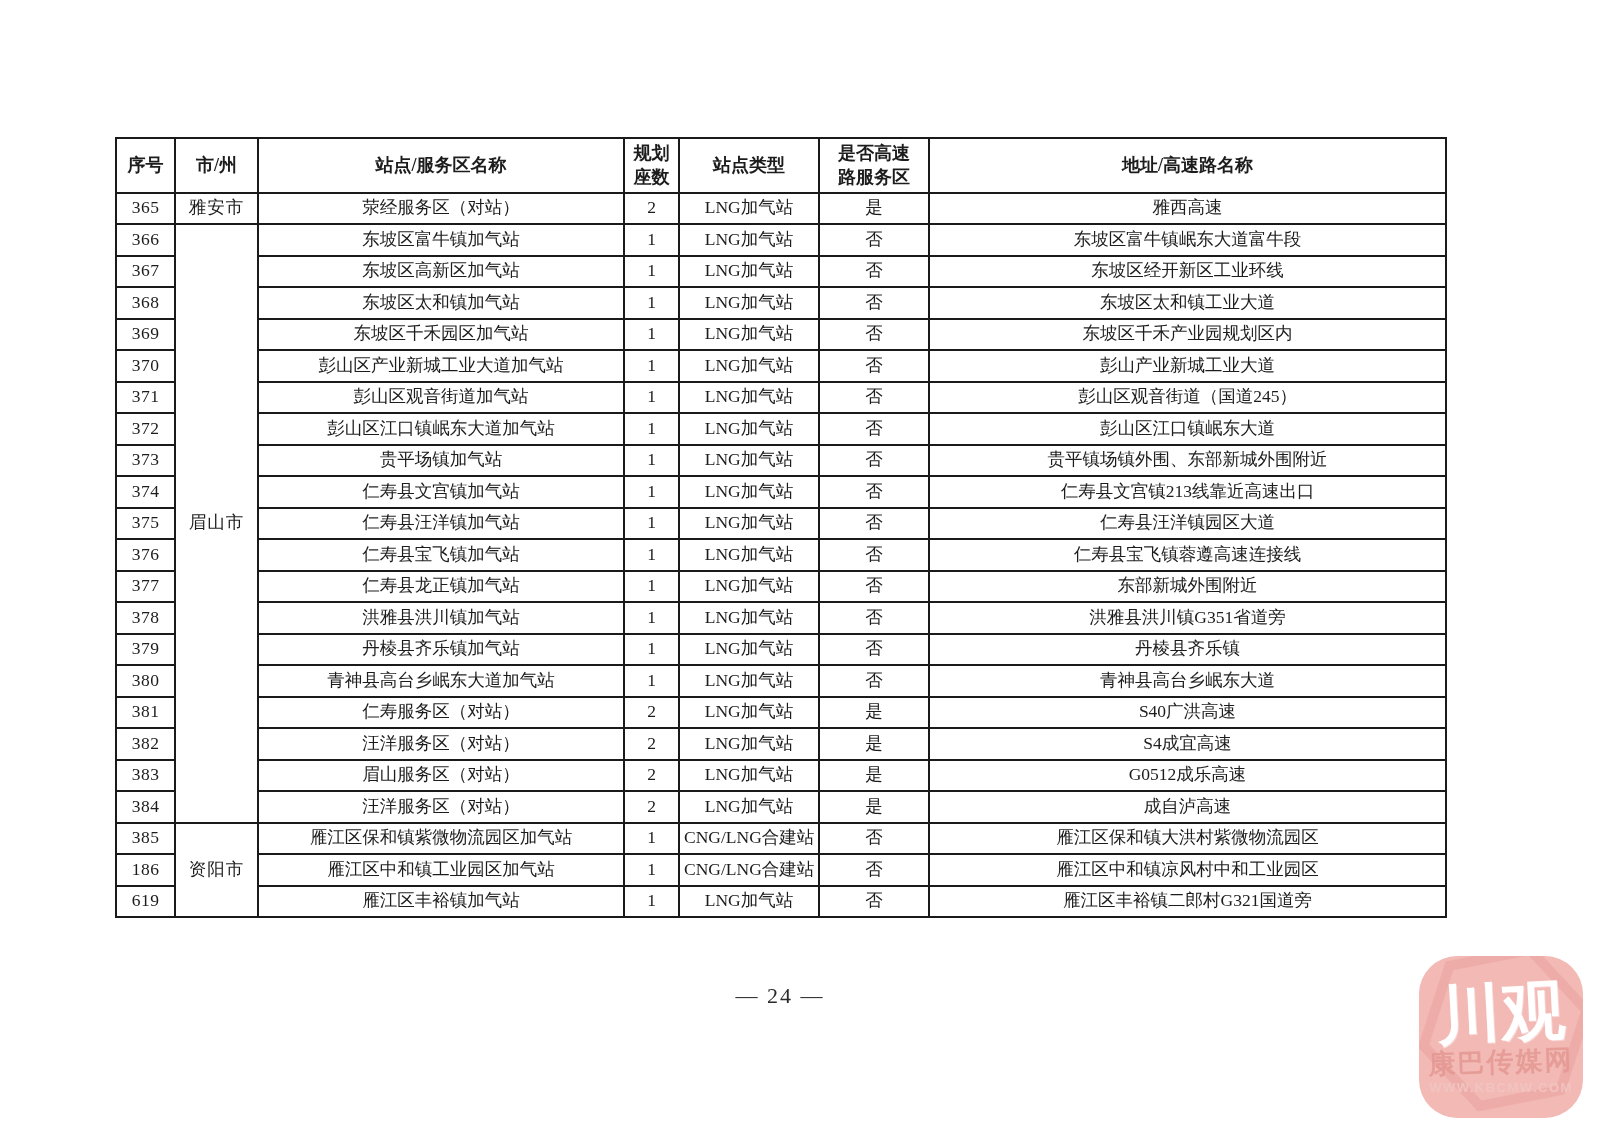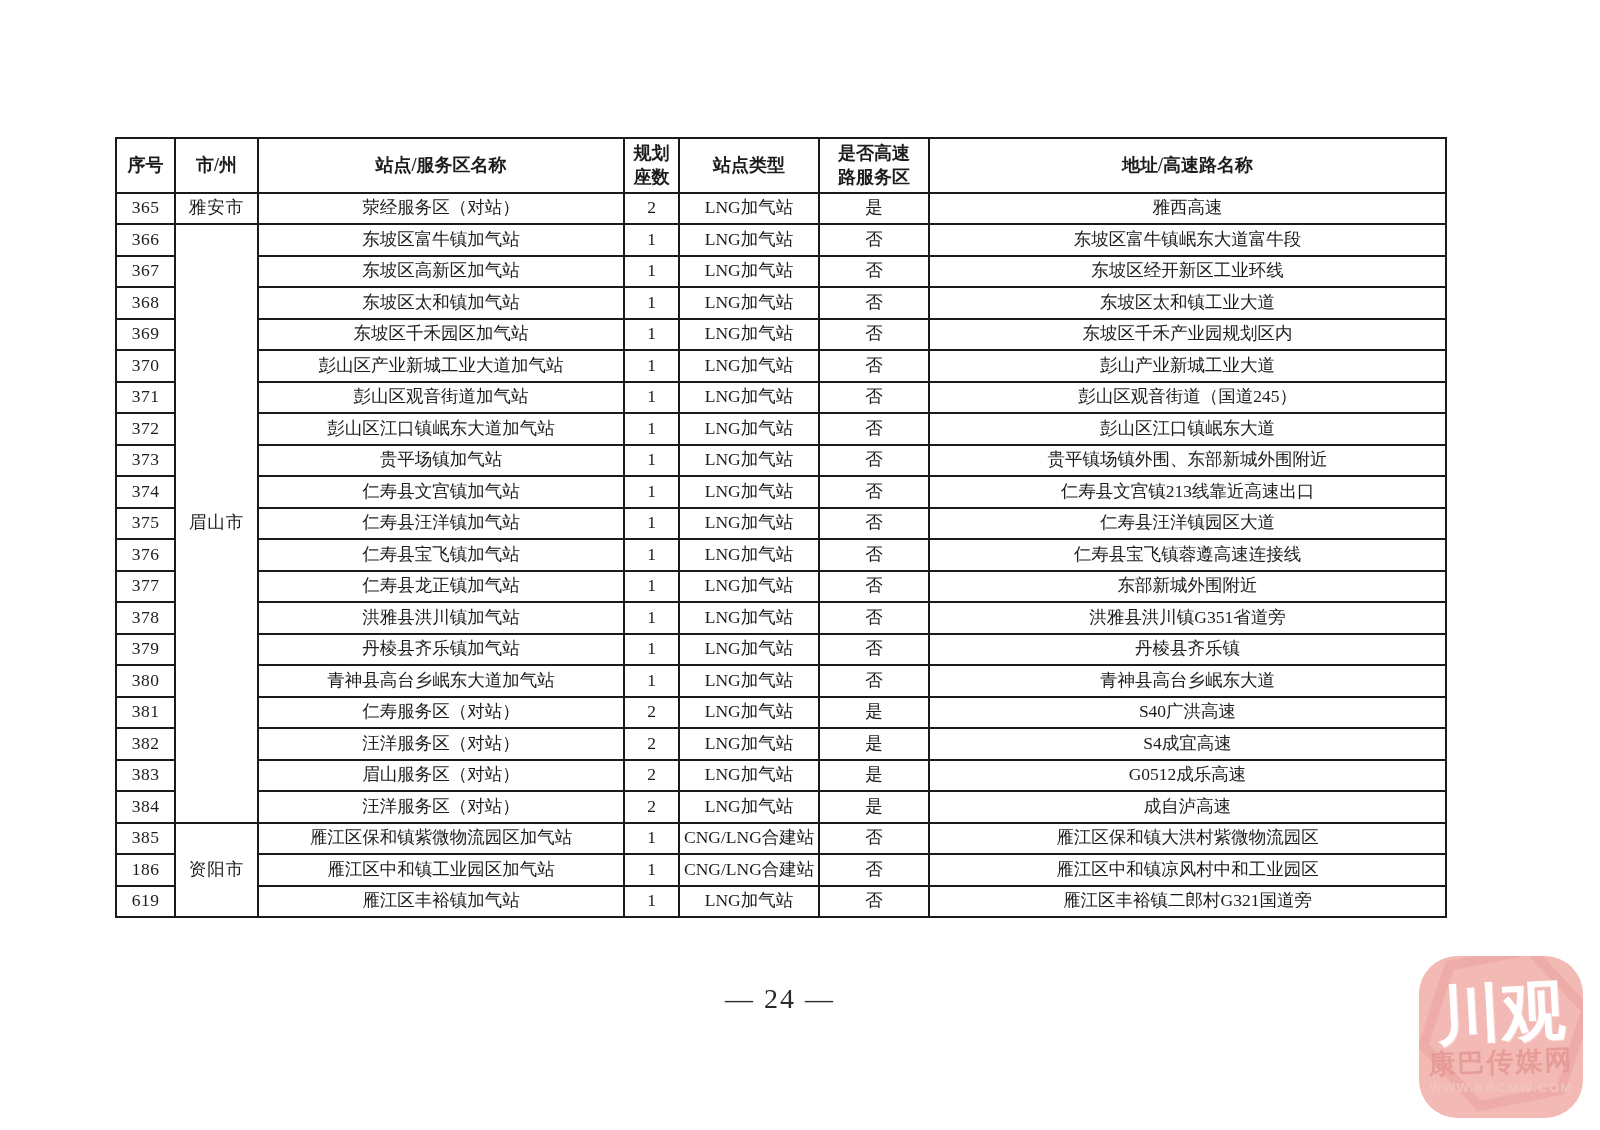--- a/index.html
+++ b/index.html
@@ -48,21 +48,21 @@
   .type-cell  { font-size: 16.5px; }
   .addr-cell, .name-cell { font-size: 17.5px; }
 
   
   .page-number {
     position: absolute;
     left: 115px;
     top: 983px;
     width: 1330px;
     text-align: center;
-    font-size: 28px;
+    font-size: 22px;
     color: #2a2a2a;
     letter-spacing: 2px;
   }
 
   
   .watermark {
     position: absolute;
     left: 1419px;
     top: 956px;
     width: 164px;

